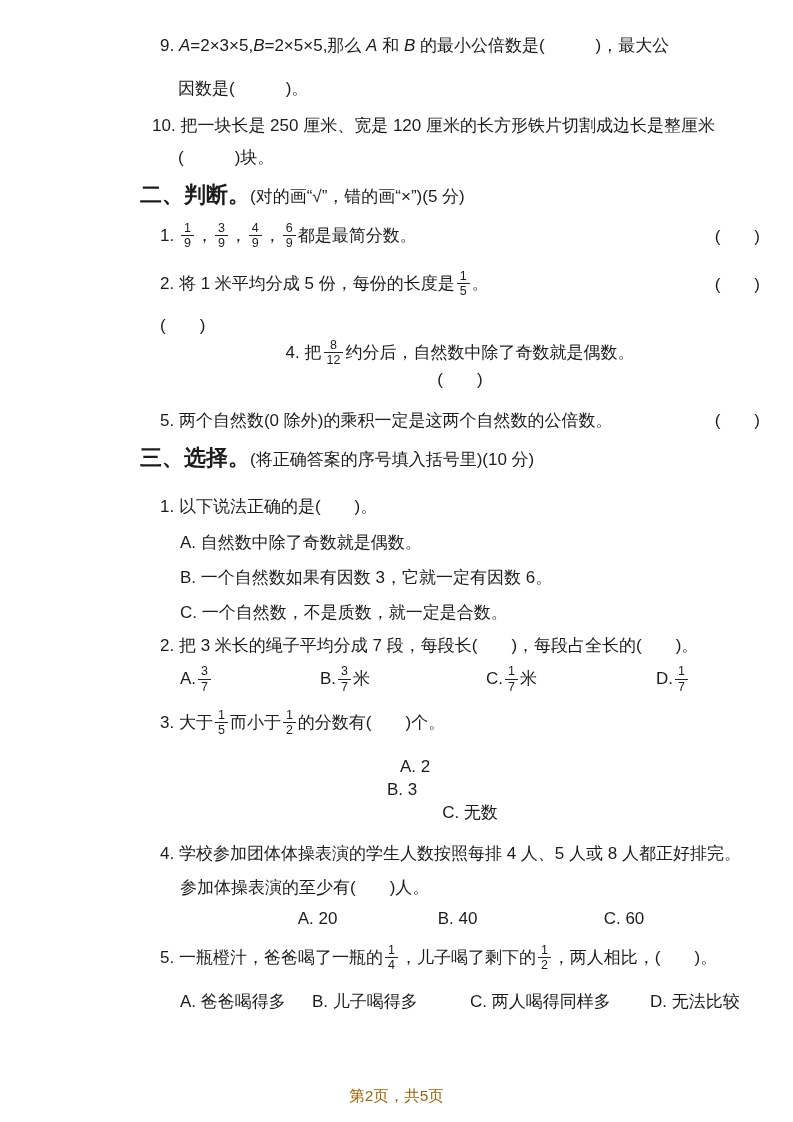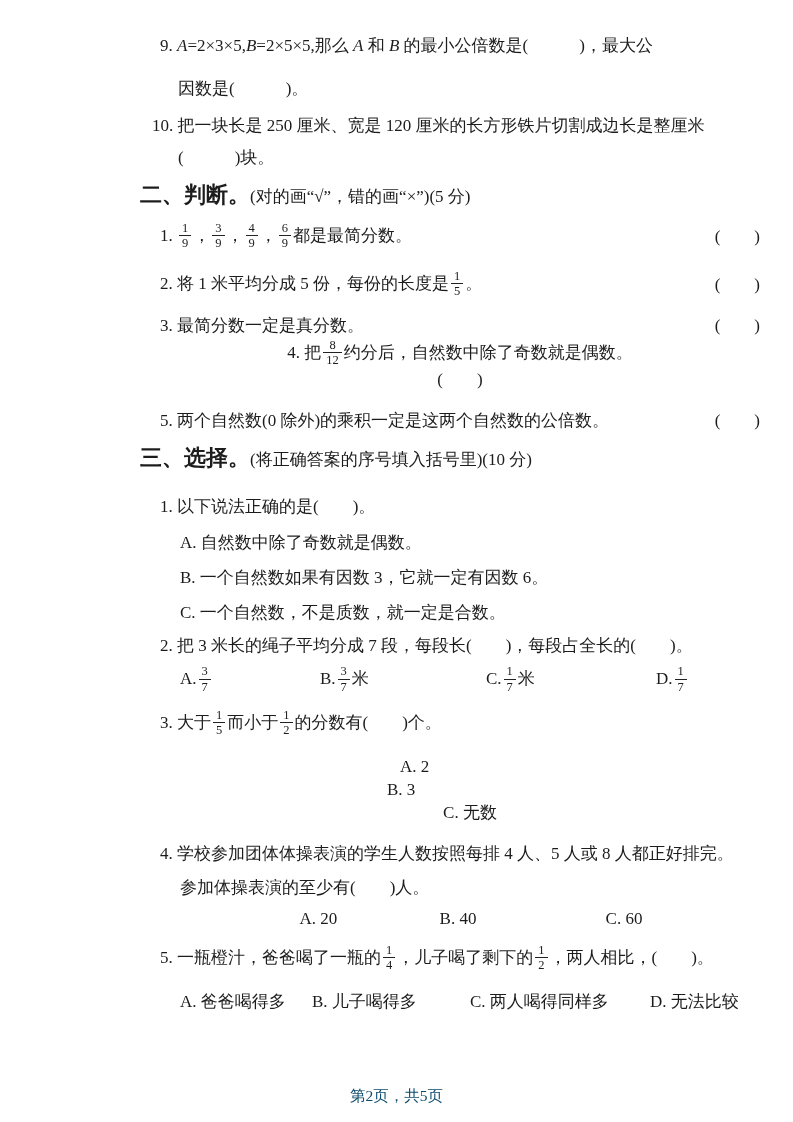--- a/index.html
+++ b/index.html
@@ -1,19 +1,19 @@
 <!DOCTYPE html>
 <html><head>
 <meta charset="utf-8">
 <style>
   html,body{margin:0;padding:0;background:#e8e8e8;}
   .sheet{
     position:relative;width:793px;height:1122px;margin:0 auto;
     background:#ffffff;overflow:hidden;
-    font-family:Liberation Serif, serif;
+    font-family:Liberation Sans, sans-serif;
     color:#1c1c1c;font-size:17px;line-height:23px;
   }
   .content{padding:34px 33px 0 140px;}
   .row{white-space:pre-wrap;}
   .sec-title{font-weight:bold;font-size:22px;}
   .sec-sub{font-weight:normal;}
   .jrow{display:flex;justify-content:space-between;align-items:center;padding-left:20px;}
   .jleft{white-space:pre-wrap;}
   .blank{white-space:pre;}
   .frac{
@@ -28,21 +28,21 @@
   .optrow{display:flex;align-items:center;padding-left:40px;white-space:pre-wrap;}
   .ocell-a{width:140px;}
   .ocell-b{width:166px;}
   .ocell-c{width:170px;}
   .o5a{width:132px;}
   .o5b{width:158px;}
   .o5c{width:180px;}
   .spread{letter-spacing:3px;}
   .footer{
     position:absolute;left:0;top:1084px;width:100%;text-align:center;
-    font-size:15.5px;color:#0c4a6e;
+    font-size:15.5px;color:#a16207;
   }
 </style>
 </head>
 <body>
 
 <div class="sheet">
   <div class="content">
 
     <div class="row" style="padding-left:20px;margin-top:0;"><span>9.</span><span> </span><span class="mi">A</span><span>=2×3×5,</span><span class="mi">B</span><span>=2×5×5,</span><span>那么 </span><span class="mi">A</span><span> 和 </span><span class="mi">B</span><span> 的最小公倍数是(　　　)，最大公</span></div>
     <div class="row" style="padding-left:38px;margin-top:20px;"><span>因数是(　　　)。</span></div>
@@ -56,21 +56,20 @@
       <span class="jleft"><span>1.</span><span> </span><span class="frac"><span class="fn">1</span><span class="fd">9</span></span><span>，</span><span class="frac"><span class="fn">3</span><span class="fd">9</span></span><span>，</span><span class="frac"><span class="fn">4</span><span class="fd">9</span></span><span>，</span><span class="frac"><span class="fn">6</span><span class="fd">9</span></span><span>都是最简分数。</span></span>
       <span class="blank">(　　)</span>
     </div>
 
     <div class="jrow" style="margin-top:18px;">
       <span class="jleft"><span>2.</span><span> </span><span>将 1 米平均分成 5 份，每份的长度是</span><span class="frac"><span class="fn">1</span><span class="fd">5</span></span><span>。</span></span>
       <span class="blank">(　　)</span>
     </div>
 
     <div class="jrow" style="margin-top:14px;">
-      <span class="jleft"><span>3.</span><span> </span><span>最简分数一定是真分数。</span></span>
       <span class="blank">(　　)</span>
     </div>
 
     <div class="jrow" style="margin-top:2px;flex-direction:column;">
       <span class="jleft"><span>4.</span><span> </span><span>把</span><span class="frac"><span class="fn">8</span><span class="fd">12</span></span><span>约分后，自然数中除了奇数就是偶数。</span></span>
       <span class="blank">(　　)</span>
     </div>
 
     <div class="jrow" style="margin-top:18px;">
       <span class="jleft"><span>5.</span><span> </span><span>两个自然数(0 除外)的乘积一定是这两个自然数的公倍数。</span></span>

